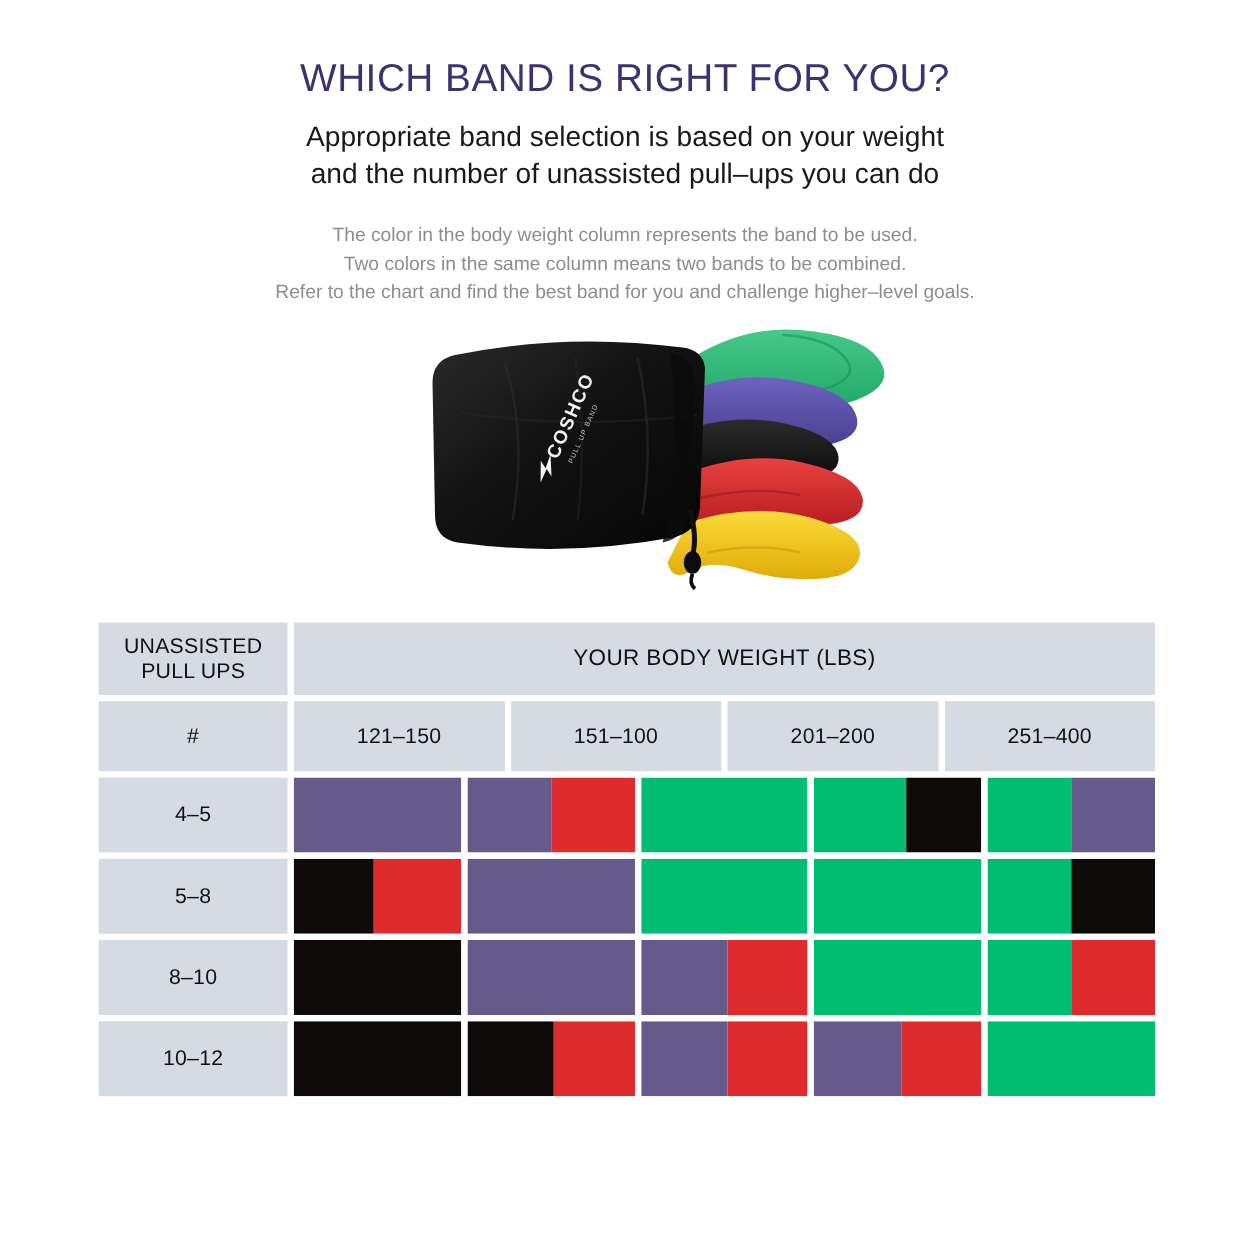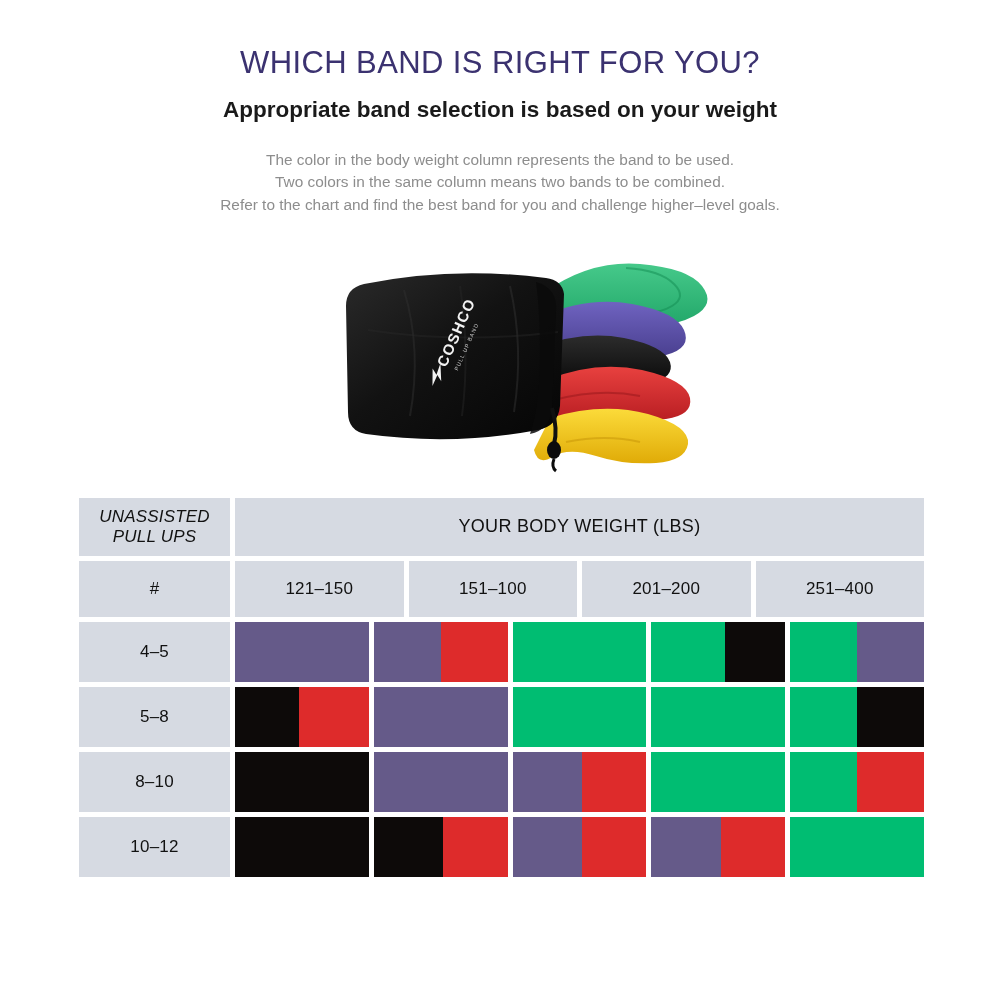--- a/index.html
+++ b/index.html
@@ -19,21 +19,21 @@
     letter-spacing: 0.4px;
     font-weight: 400;
     color: #3b3270;
     line-height: 1.12;
   }
   .subtitle {
     margin-top: 14px;
     font-size: 22.5px;
     color: #1a1a1a;
     line-height: 1.30;
-    font-weight: 700;
+    font-weight: 400;
   }
   .subtitle .ln { display: block; }
   .note {
     margin-top: 25px;
     font-size: 15.4px;
     color: #8d8d8d;
     line-height: 1.46;
     font-weight: 400;
   }
   .note .ln { display: block; }
@@ -80,31 +80,32 @@
   .row-h1 .c-rest > .hcell { width: 100%; font-size: 18px; letter-spacing: .3px; }
   .row-h2 .c-label, .row-h2 .wcell { height: 56px; }
   .drow .c-label, .drow .wcell { height: 60px; }
 
   .seg { height: 100%; }
   .seg.black  { background: #0d0a09; }
   .seg.purple { background: #655a89; }
   .seg.red    { background: #de2b2b; }
   .seg.green  { background: #00bd72; }
 
-  .label-txt { pointer-events: none; font-style: italic; }
+  .label-txt { pointer-events: none; }
 </style>
 </head>
 <body>
 
 <div class="page">
 
   <div class="headings">
     <h1 class="main-title">WHICH BAND IS RIGHT FOR YOU?</h1>
     <div class="subtitle">
       <span class="ln">Appropriate band selection is based on your weight</span>
+      <span class="ln">and the number of unassisted pull–ups you can do</span>
     </div>
     <div class="note">
       <span class="ln">The color in the body weight column represents the band to be used.</span>
       <span class="ln">Two colors in the same column means two bands to be combined.</span>
       <span class="ln">Refer to the chart and find the best band for you and challenge higher–level goals.</span>
     </div>
   </div>
 
   <div class="photo-wrap">
     <svg viewBox="0 0 400 236" xmlns="http://www.w3.org/2000/svg" aria-hidden="true">

